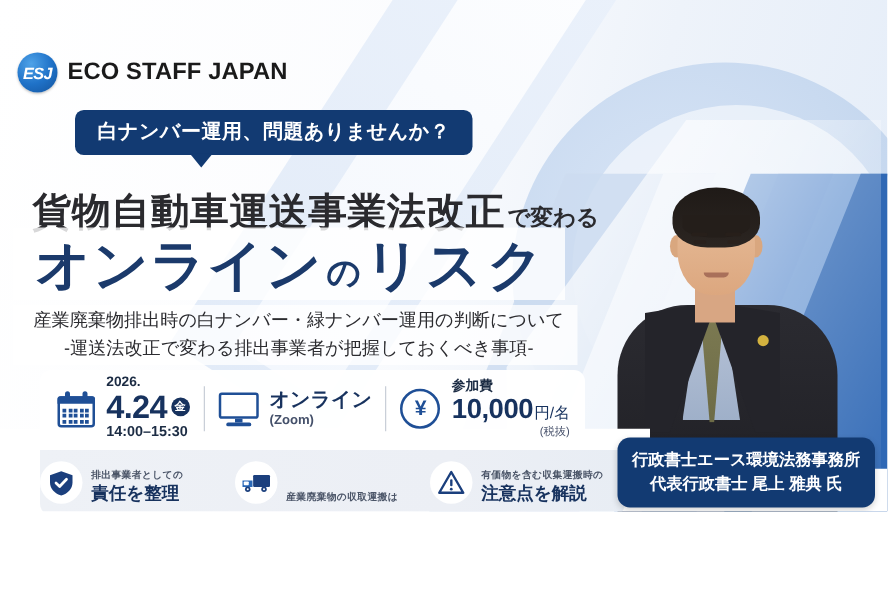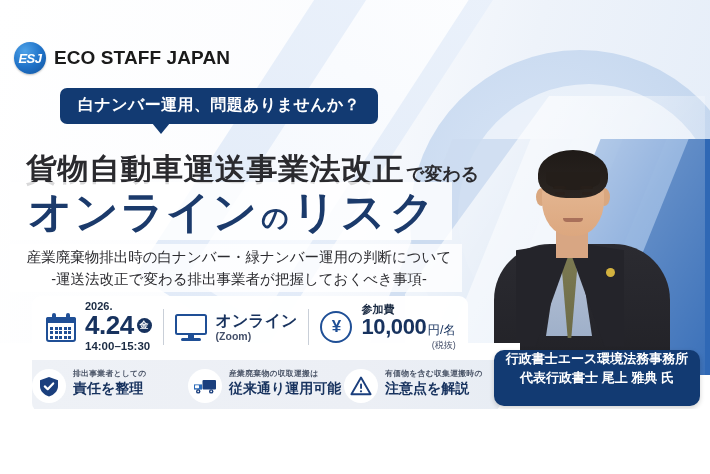--- a/index.html
+++ b/index.html
@@ -300,39 +300,39 @@
   .fee-tax { font-size:9px; color:#46506a; text-align:right; line-height:1.4; }
 
   
   .features {
     position:absolute; left:32px; top:360px;
     width:468px; height:52px;
     background:linear-gradient(90deg,#eef1f6 0%,#eceff5 70%,#e8edf4 100%);
     border-radius:0 0 9px 9px;
     display:flex; align-items:center;
   }
-  .feat { display:flex; align-items:flex-start; flex:1; }
+  .feat { display:flex; align-items:flex-end; flex:1; }
   .feat-ico {
     width:34px; height:34px; border-radius:50%;
     background:#ffffff;
     display:flex; align-items:center; justify-content:center;
     margin-right:7px; flex:0 0 auto;
   }
   .feat-txt { display:flex; flex-direction:column; }
   .feat-small { font-size:7.8px; color:#4b5568; font-weight:bold; letter-spacing:.3px; line-height:1.3; }
   .feat-big { font-size:14px; font-weight:bold; color:#17325e; line-height:1.3; white-space:nowrap; }
 
   
   .speaker {
     position:absolute; left:494px; top:350px;
     width:206px; height:56px;
     background:#123a72;
     border-radius:10px;
     display:flex; flex-direction:column;
-    align-items:center; 
+    align-items:center; justify-content:center;
     color:#ffffff;
     box-shadow:0 2px 5px rgba(0,0,0,.18);
   }
   .speaker div { font-size:13px; font-weight:bold; line-height:1.45; white-space:nowrap; }
 </style>
 </head>
 <body>
 
 <div class="poster">
 
@@ -491,21 +491,20 @@
           <path d="M1 6.4 L6.2 6.4 L9 6.4 L9 11.6 L1 11.6 Z" fill="#2a69b8"></path>
           <rect x="2" y="7.2" width="4" height="3" rx=".6" fill="#ffffff"></rect>
           <circle cx="5.2" cy="13.4" r="2.2" fill="#1b3f7d"></circle>
           <circle cx="18.2" cy="13.4" r="2.2" fill="#1b3f7d"></circle>
           <circle cx="5.2" cy="13.4" r=".8" fill="#ffffff"></circle>
           <circle cx="18.2" cy="13.4" r=".8" fill="#ffffff"></circle>
         </svg>
       </div>
       <div class="feat-txt">
         <span class="feat-small">産業廃棄物の収取運搬は</span>
-        <span class="feat-big">従来通り運用可能</span>
       </div>
     </div>
 
     <div class="feat">
       <div class="feat-ico">
         <svg width="22" height="20" viewBox="0 0 22 20" aria-hidden="true">
           <path d="M11 1.6 L20.6 18.2 H1.4 Z" fill="none" stroke="#1b3f7d" stroke-width="1.9" stroke-linejoin="round"></path>
           <rect x="10.1" y="7.4" width="1.9" height="5.6" rx=".9" fill="#1b3f7d"></rect>
           <circle cx="11" cy="15.3" r="1.1" fill="#1b3f7d"></circle>
         </svg>

